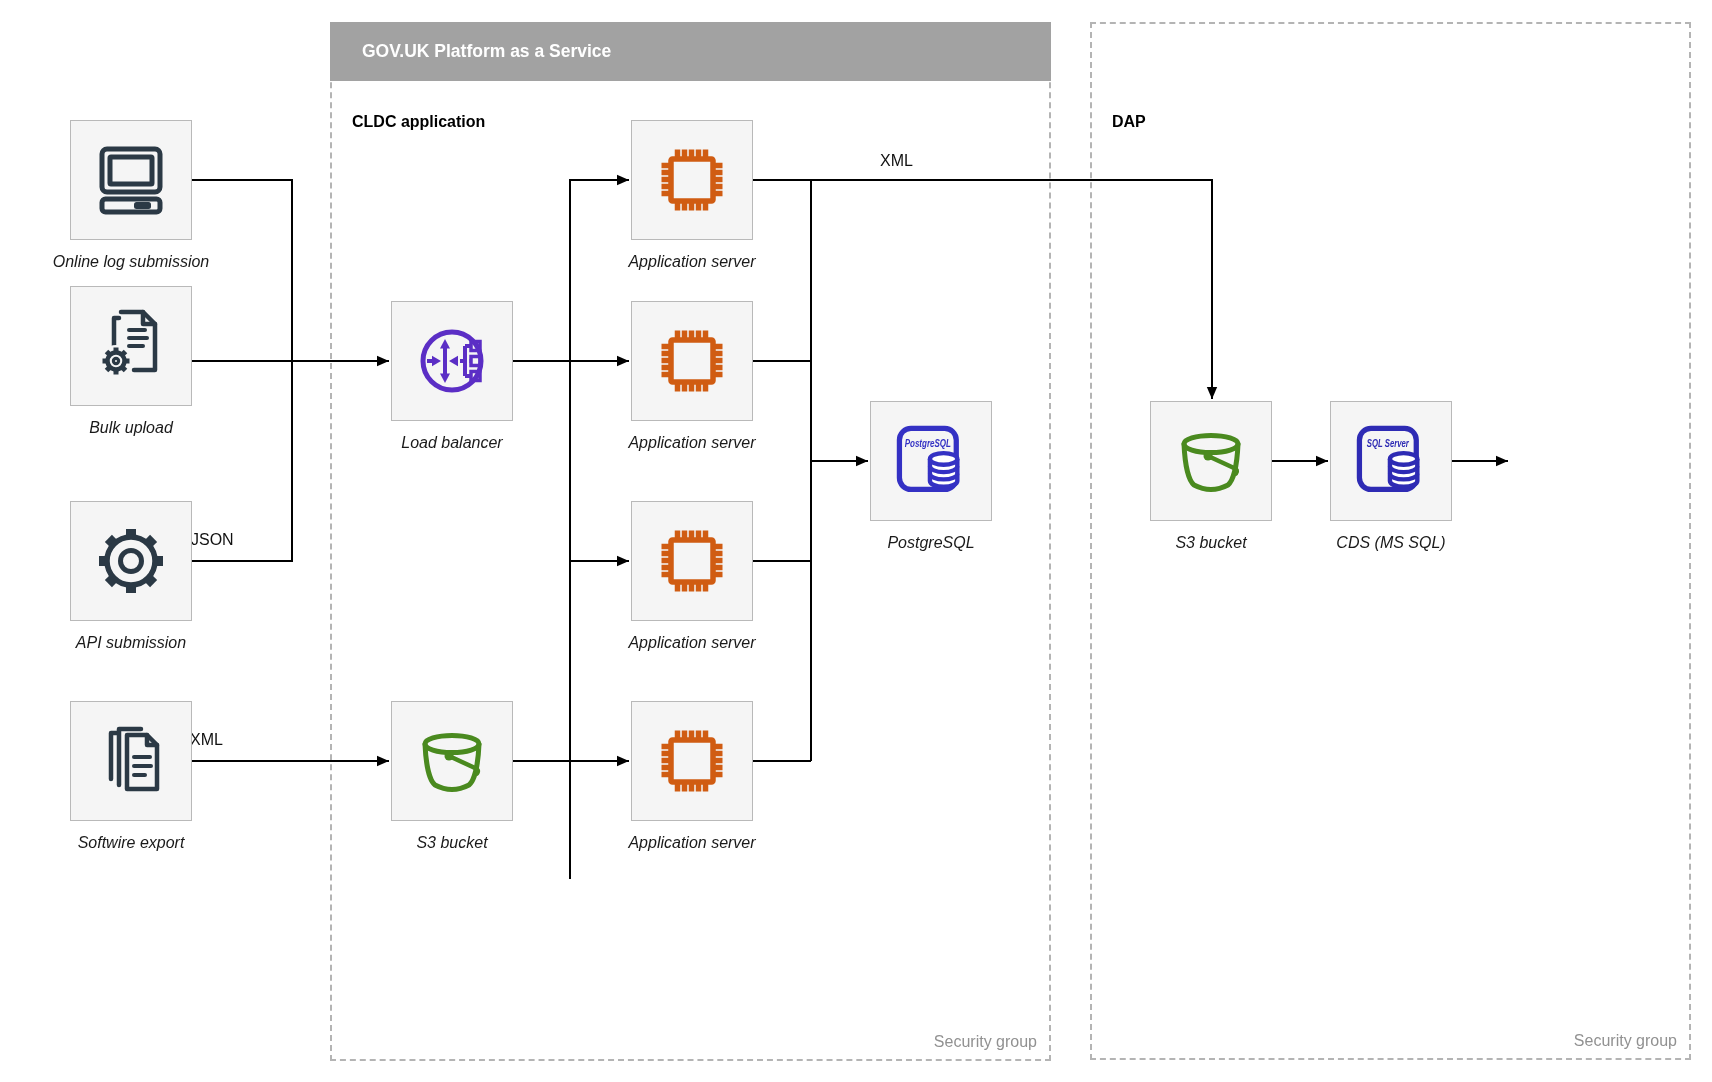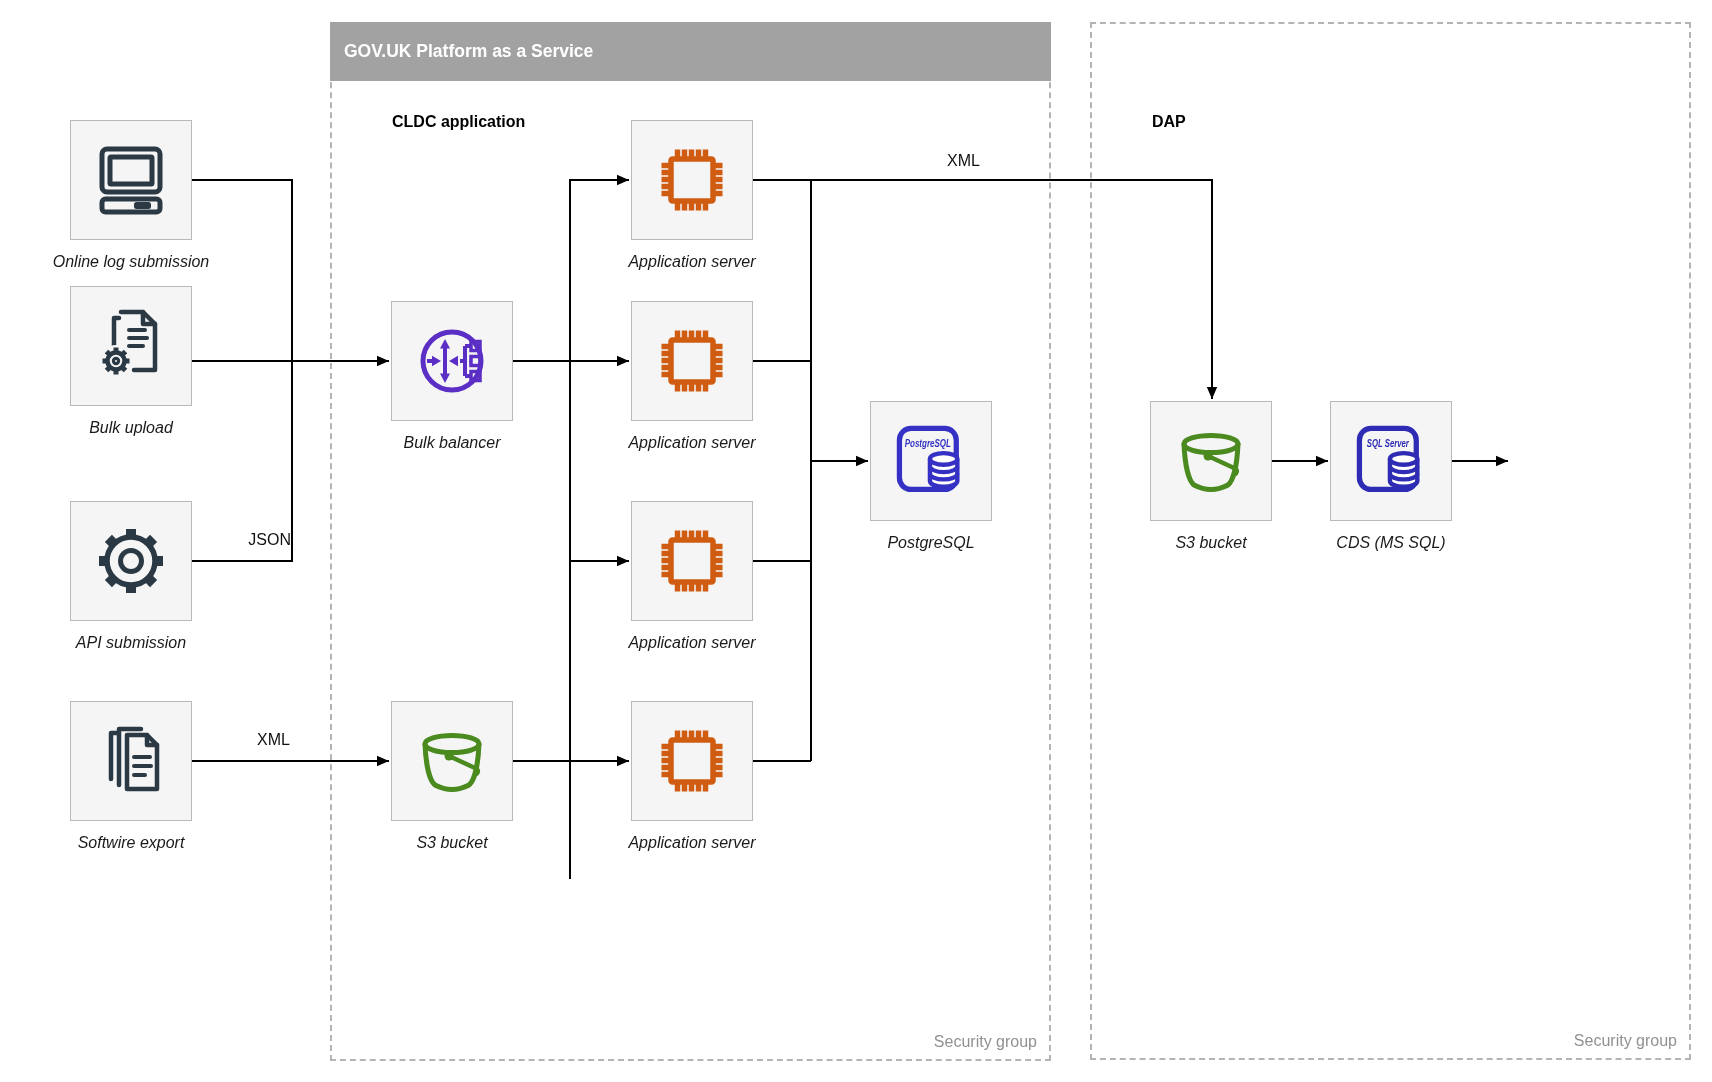--- a/index.html
+++ b/index.html
@@ -2,36 +2,36 @@
 <html><head>
 <meta charset="utf-8">
 <style>
   html,body{margin:0;padding:0;background:#ffffff;}
   body{font-family:"Liberation Sans", sans-serif;}
   .canvas{position:relative;width:1712px;height:1082px;background:#fff;overflow:hidden;}
 
   
   .container{position:absolute;border:2px dashed #b4b4b4;background:transparent;}
   .container .hdr{position:absolute;left:-2px;top:-2px;right:-2px;height:59px;background:#a2a2a2;
-    color:#fff;font-size:17.5px;font-weight:bold;line-height:59px;padding-left:14px;}
-  .container .sub{position:absolute;left:20px;top:32px;font-size:16px;font-weight:bold;color:#000;margin-left:40px;}
+    color:#fff;font-size:17.5px;font-weight:bold;line-height:59px;padding-left:32px;}
+  .container .sub{position:absolute;left:20px;top:32px;font-size:16px;font-weight:bold;color:#000;}
   .container .sec{position:absolute;right:12px;bottom:8px;font-size:16px;color:#919191;margin-left:36px;}
   .govuk{left:330px;top:22px;width:717px;height:1035px;}
   .aws{left:1090px;top:22px;width:597px;height:1034px;}
   .container .subwrap{position:absolute;left:0;top:57px;width:100%;}
 
   
   .node{position:absolute;width:122px;font-style:italic;}
   .nbox{width:122px;height:120px;background:#f5f5f5;border:1px solid #b9b9b9;box-sizing:border-box;
     display:flex;align-items:center;justify-content:center;}
   .nlabel{position:absolute;left:-69px;top:133px;width:260px;text-align:center;
     font-size:16px;color:#1a1a1a;white-space:nowrap;}
 
   
-  .elabel{position:absolute;width:100px;text-align:right;font-size:16px;color:#111;}
+  .elabel{position:absolute;width:100px;text-align:left;font-size:16px;color:#111;}
 
   svg.edges{position:absolute;left:0;top:0;width:1712px;height:1082px;}
   .icon{display:block;}
 </style>
 </head>
 <body>
 
 <div class="canvas">
 
   <section class="container govuk">
@@ -179,21 +179,21 @@
           <path d="M26,50.5 L31,60 L36,50.5 Z"></path>
           <path d="M44,32.8 L35,38 L44,43.2 Z"></path>
         </g>
         <g fill="none" stroke="#5b2ec5" stroke-width="3.5">
           <rect x="57" y="18.5" width="9" height="9"></rect>
           <rect x="57" y="33.5" width="9" height="9"></rect>
           <rect x="57" y="48.5" width="9" height="9"></rect>
         </g>
       </svg>
     </div>
-    <div class="nlabel">Bulk balancer</div>
+    <div class="nlabel">Load balancer</div>
   </div>
 
   <div class="node" style="left:391px;top:701px">
     <div class="nbox">
       <svg class="icon" width="76" height="76" viewBox="0 0 76 76">
         <g stroke="#4a8a1f" stroke-width="5" fill="none" stroke-linecap="round">
           <ellipse cx="38" cy="21" rx="27" ry="8.5"></ellipse>
           <path d="M11,21 C12,44 16,58 21,62 Q38,71 55,62 C60,58 64,44 65,21"></path>
           <path d="M35,33 L61,45 Q65.5,47 63,50.5" stroke-width="4.5"></path>
         </g>

